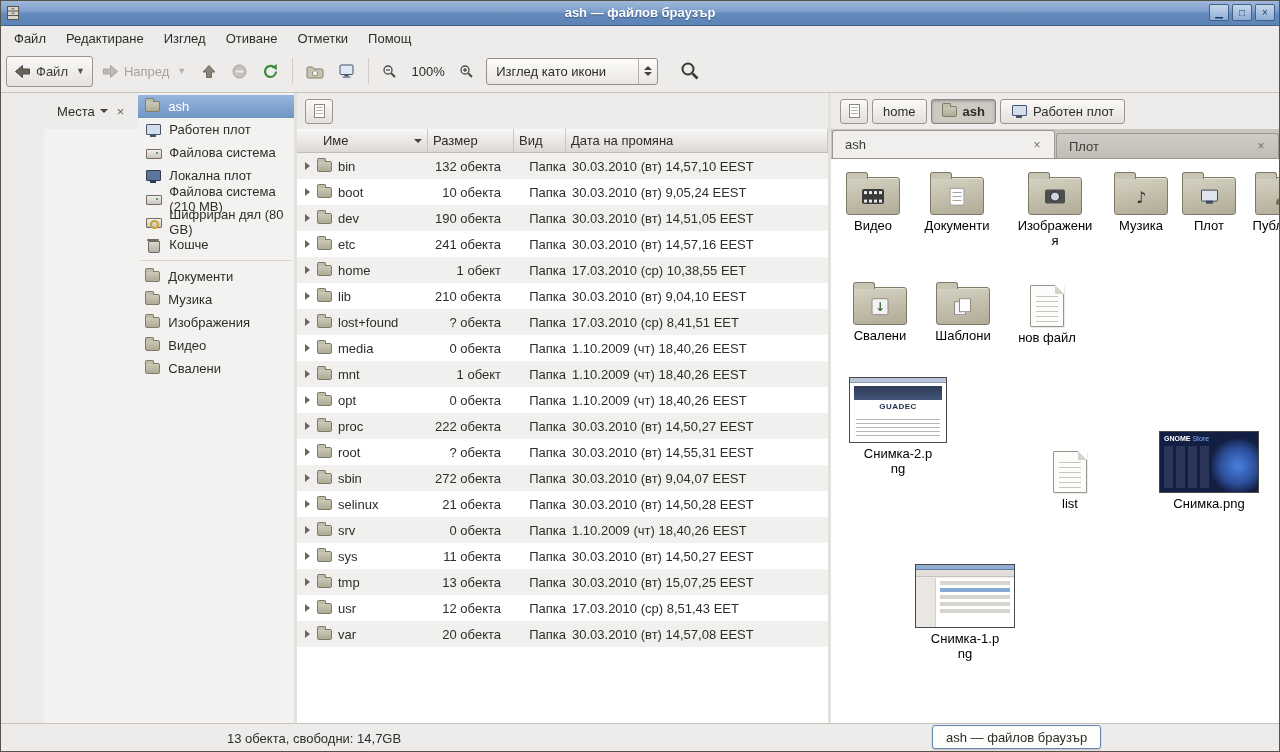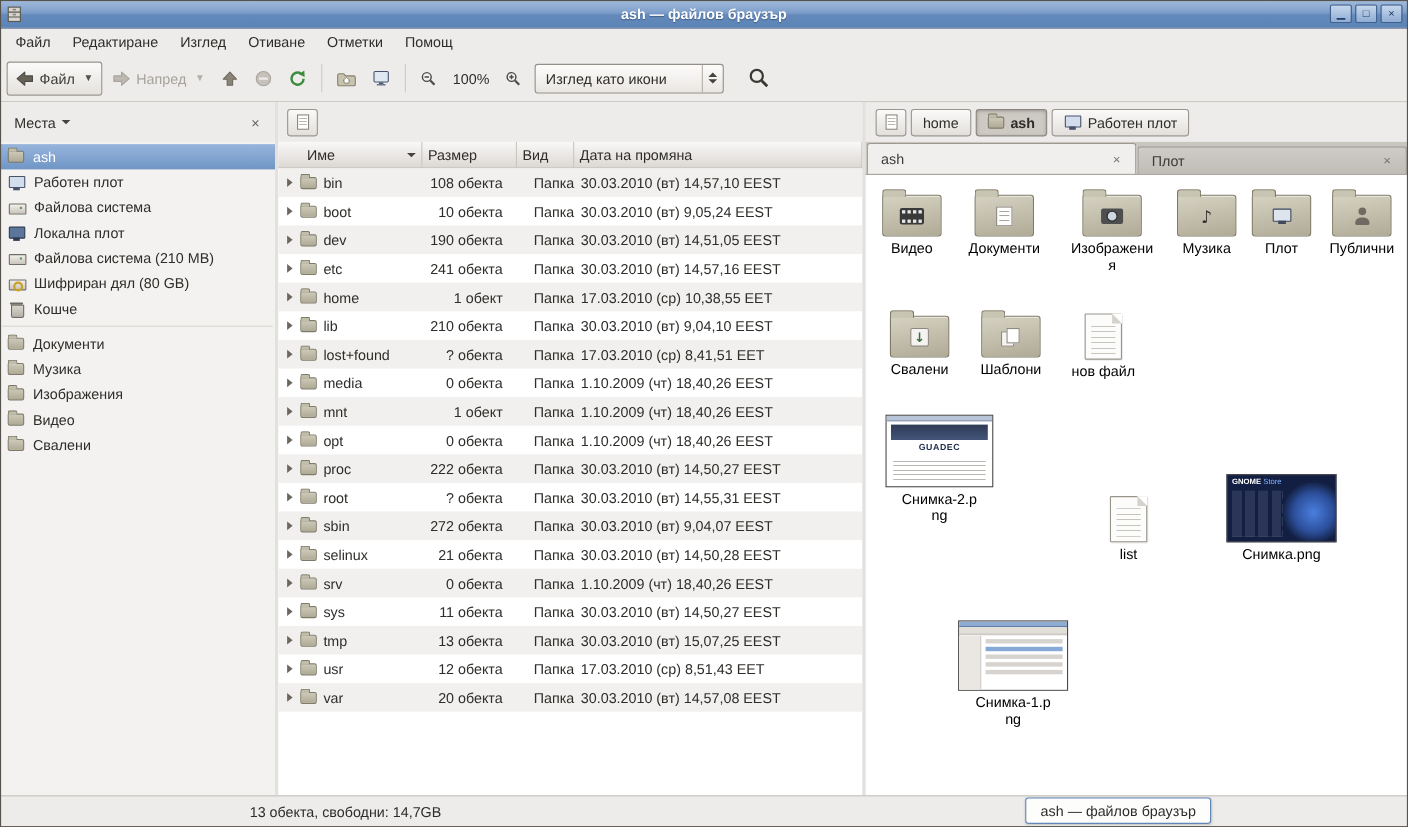--- a/index.html
+++ b/index.html
@@ -40,21 +40,21 @@
   .combo .arrows { border-left:1px solid #b5b0a9; height:100%; display:flex; flex-direction:column;
                    align-items:center; justify-content:center; padding:0 5px; gap:2px; }
   .a-up { width:0; height:0; border-left:4px solid transparent; border-right:4px solid transparent; border-bottom:4px solid #46433e; display:inline-block; }
   .a-dn { width:0; height:0; border-left:4px solid transparent; border-right:4px solid transparent; border-top:4px solid #46433e; display:inline-block; }
 
   
   .main { position:absolute; top:93px; bottom:29px; left:0; right:0; display:flex; }
   .split { width:3px; background:#e3e1dd; }
 
   
-  .sidebar { width:250px; background:#f3f2f0; display:flex; flex-direction:column; }
+  .sidebar { width:250px; background:#f3f2f0; display:flex; flex-direction:row;margin-left:44px; }
   .sb-head { height:36px; display:flex; align-items:center; padding:0 9px; background:#edeceb; }
   .sb-title { display:flex; align-items:center; gap:5px; padding:3px 4px; }
   .sb-close { margin-left:auto; color:#67635c; font-size:13px; padding:2px 5px; }
   .sb-list { flex:1; padding-top:2px; }
   .sitem { height:23px; display:flex; align-items:center; gap:8px; padding:0 7px; }
   .sitem.sel { background:linear-gradient(#97b5dc,#7095c5); color:#fff; }
   .ssep { border-top:1px solid #d9d6d0; margin:4px 2px; }
 
   
   .fold { position:relative; width:15px; height:11px; flex:none;
@@ -392,21 +392,21 @@
           <span>Дата на промяна</span>
         </div>
     </div>
     <div class="tbody">
       <div class="trow">
           <span class="cn">
             <i class="exp"></i>
             <i class="fold"></i>
             <span class="nm">bin</span>
           </span>
-          <span class="cs">108 обекта</span>
+          <span class="cs">132 обекта</span>
           <span class="ct">Папка</span>
           <span class="cd">30.03.2010 (вт) 14,57,10 EEST</span>
         </div>
       <div class="trow">
           <span class="cn">
             <i class="exp"></i>
             <i class="fold"></i>
             <span class="nm">boot</span>
           </span>
           <span class="cs">10 обекта</span>

